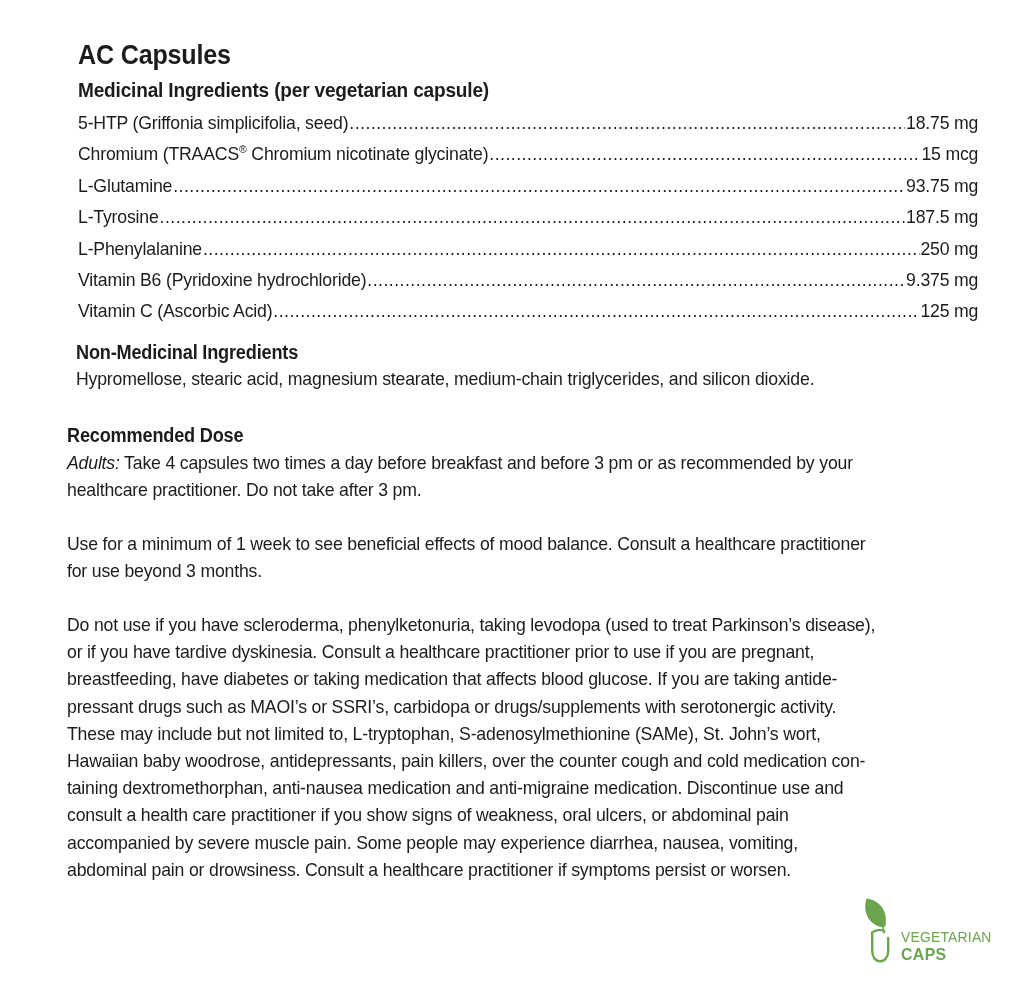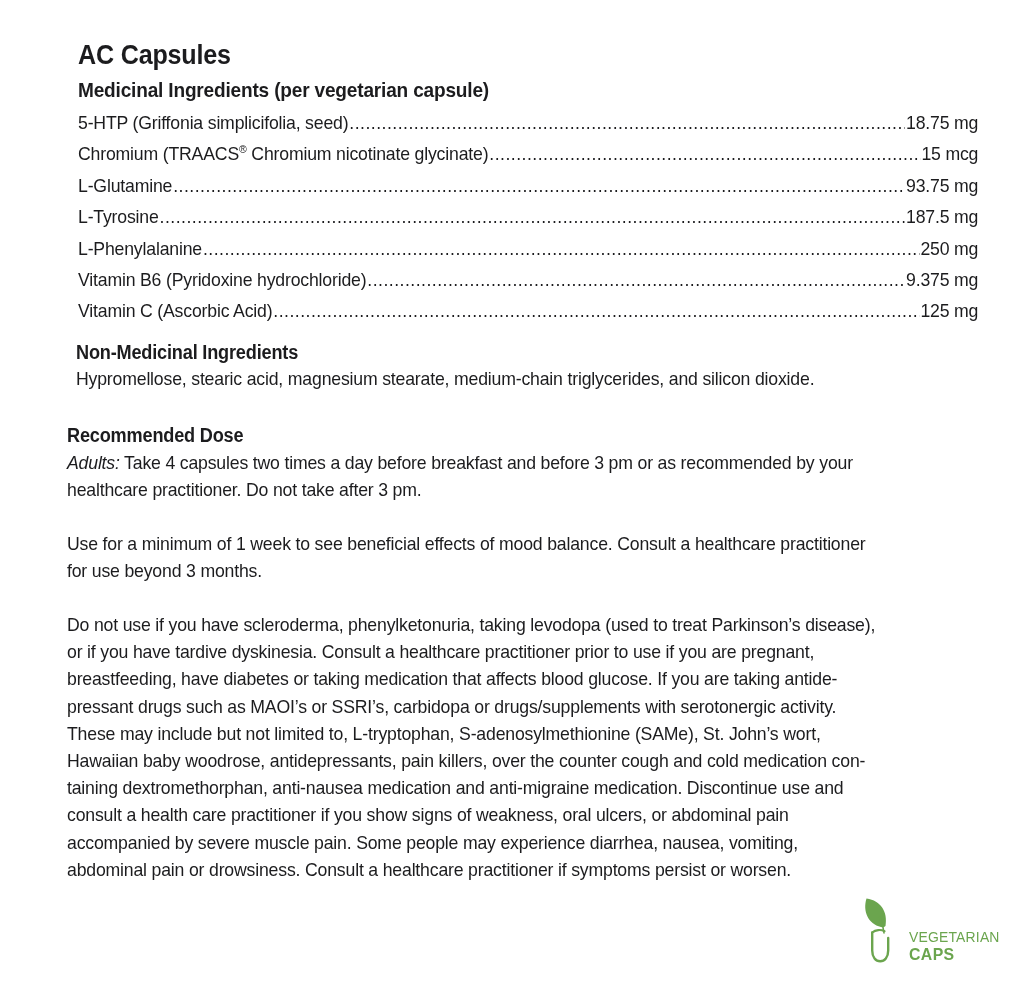--- a/index.html
+++ b/index.html
@@ -67,21 +67,21 @@
   .dose-para .adults { font-style: italic; }
   .duration-para { left: 67px; top: 530px; }
   .warnings-para { left: 67px; top: 611px; }
 
   .logo {
     left: 860px; top: 897px;
     display: flex; align-items: flex-end;
     color: var(--green, #6ba54e);
   }
   .logo-icon { width: 38px; height: 66px; flex: 0 0 auto; }
-  .logo-text { margin-left: 11px; padding-bottom: 1px; line-height: 1; }
+  .logo-text { margin-left: 3px; padding-bottom: 1px; line-height: 1; }
   .logo-line1 {
     font-size: 14.5px; letter-spacing: 0.2px;
     transform: scaleX(0.96); transform-origin: 0 100%;
   }
   .logo-line2 {
     font-size: 16.5px; font-weight: bold; letter-spacing: 0.4px;
     margin-top: 1px;
     transform: scaleX(0.96); transform-origin: 0 0;
   }
 </style>

